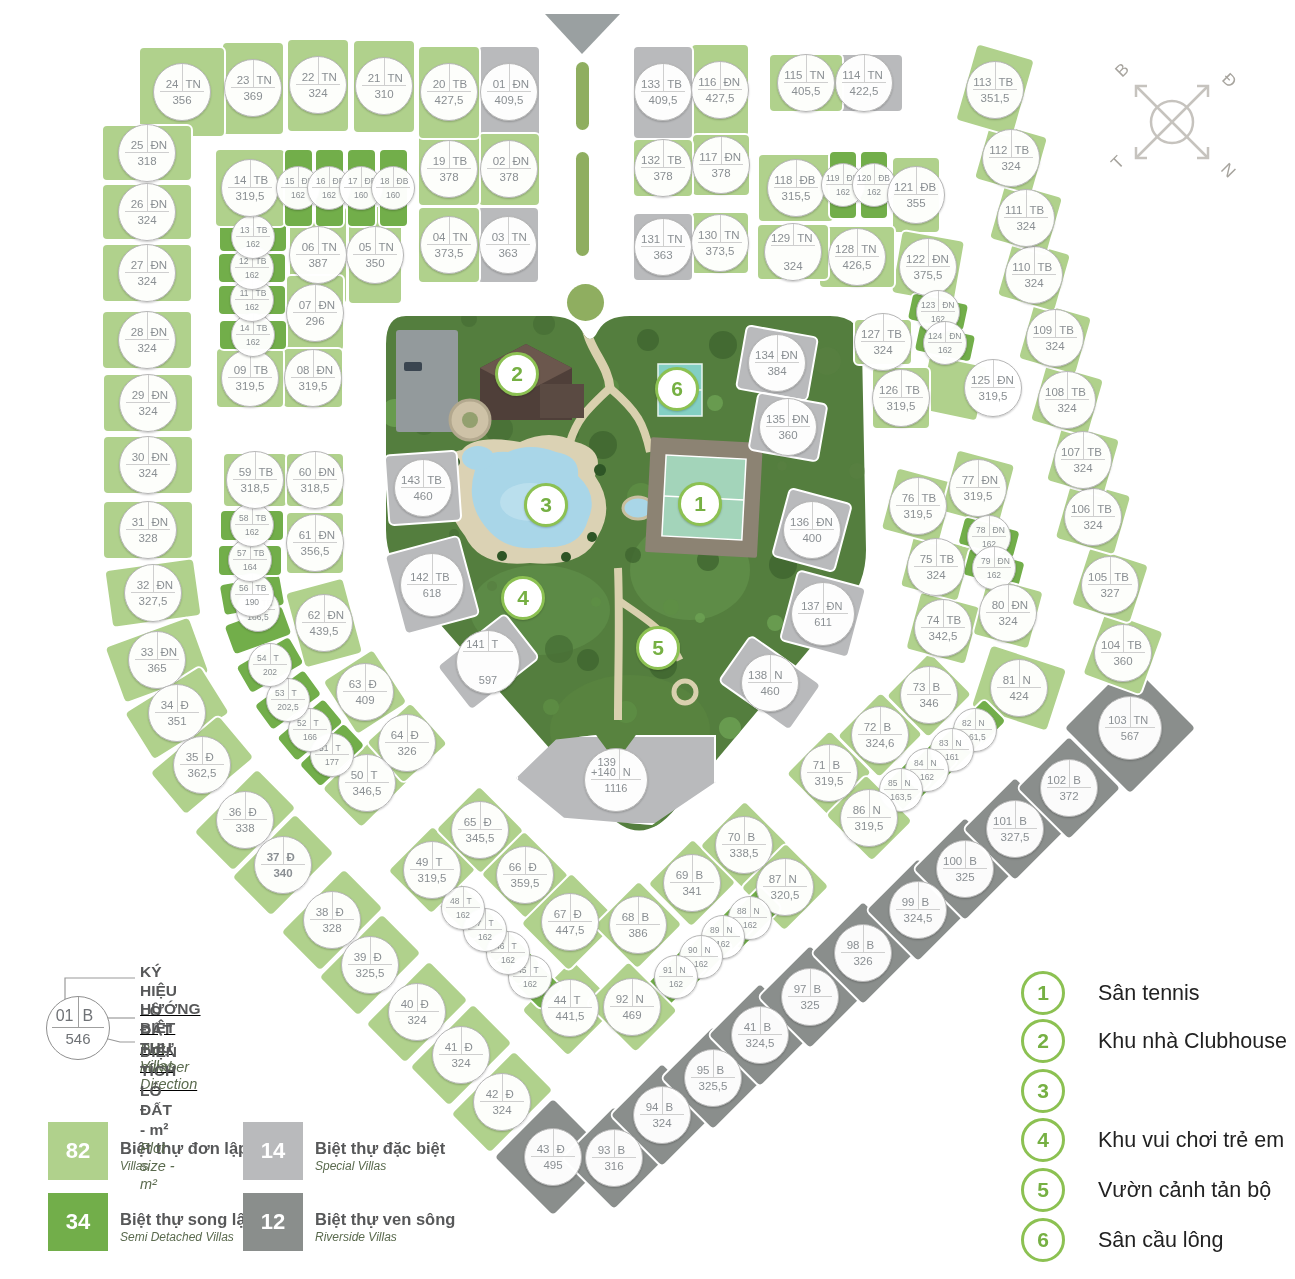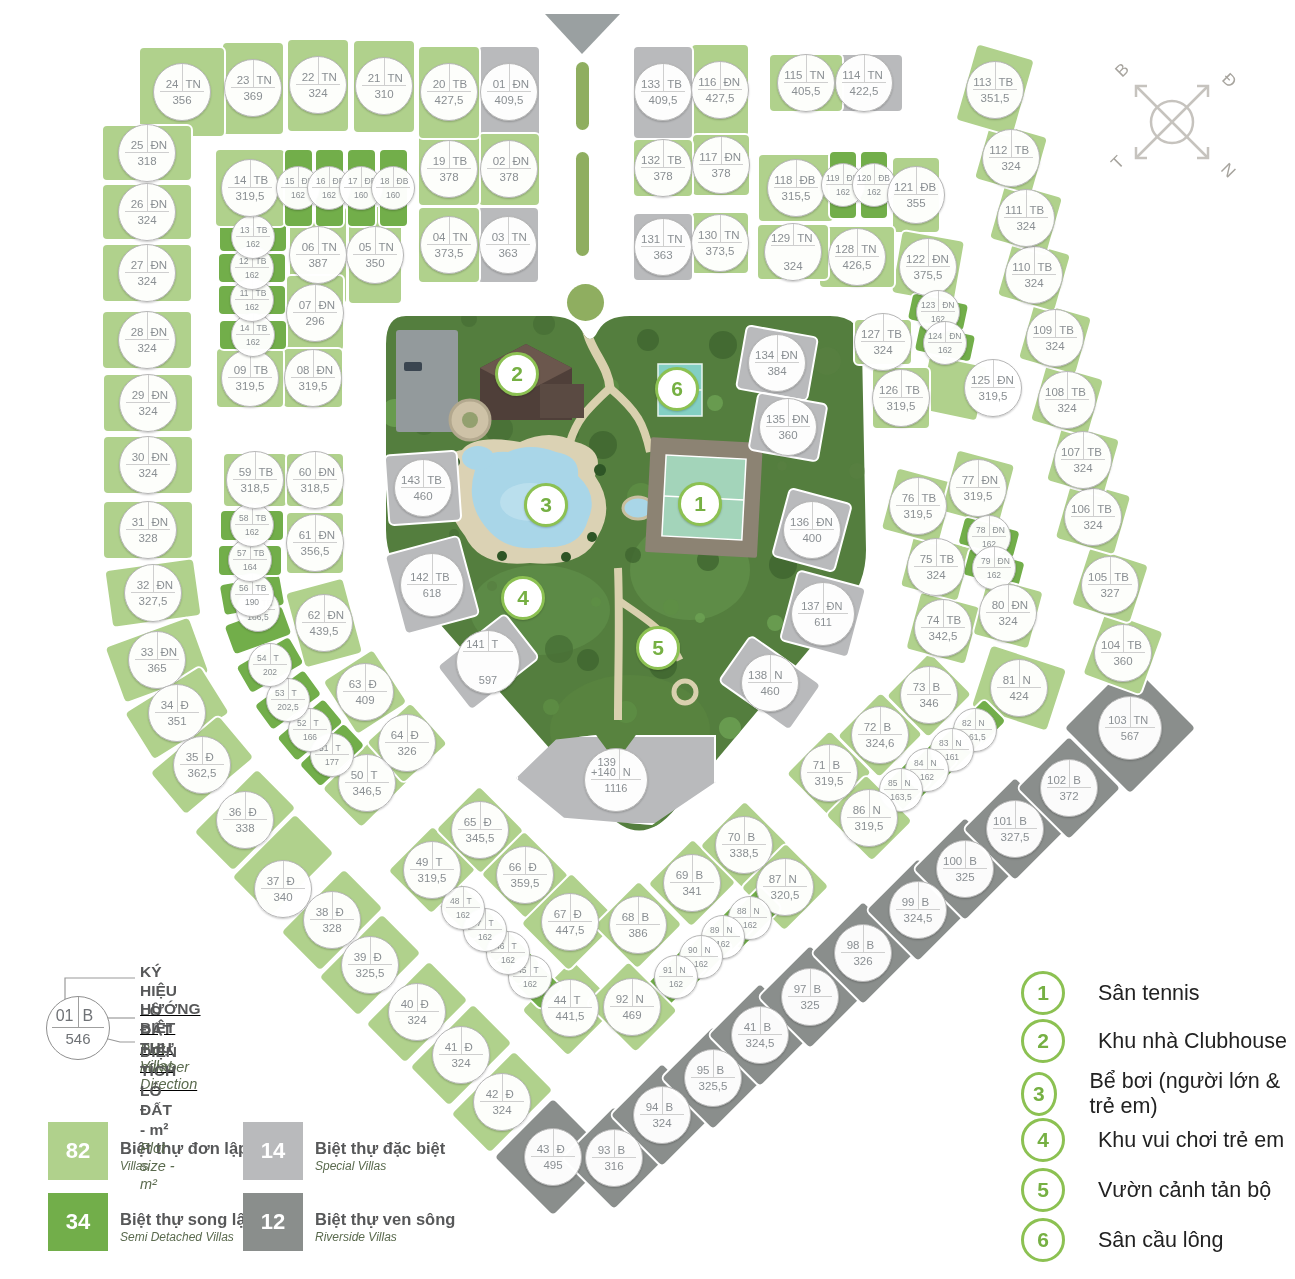--- a/index.html
+++ b/index.html
@@ -488,21 +488,21 @@
       </div>
       <div class="plot" style="left: 199px; top: 791px; width: 92px; height: 58px; background: rgb(176, 209, 140); transform: rotate(-45deg);"></div>
       <div class="pc big" style="left: 245px; top: 820px;">
         <div class="top">
           <span class="num">36</span>
           <span class="dir">Đ</span>
         </div>
         <div class="area">338</div>
       </div>
       <div class="plot" style="left: 237px; top: 836px; width: 92px; height: 58px; background: rgb(176, 209, 140); transform: rotate(-45deg);"></div>
-      <div class="pc big" style="left: 283px; top: 889px;">
+      <div class="pc big" style="left: 283px; top: 865px; font-weight: bold;">
         <div class="top">
           <span class="num">37</span>
           <span class="dir">Đ</span>
         </div>
         <div class="area">340</div>
       </div>
       <div class="plot" style="left: 286px; top: 891px; width: 92px; height: 58px; background: rgb(176, 209, 140); transform: rotate(-45deg);"></div>
       <div class="pc big" style="left: 332px; top: 920px;">
         <div class="top">
           <span class="num">38</span>
@@ -1424,21 +1424,20 @@
     <div class="amrow" style="left:1021px;top:971px;">
       <div class="amcircle">1</div>
       <div class="amlabel">Sân tennis</div>
     </div>
     <div class="amrow" style="left:1021px;top:1019px;">
       <div class="amcircle">2</div>
       <div class="amlabel">Khu nhà Clubhouse</div>
     </div>
     <div class="amrow" style="left:1021px;top:1069px;">
       <div class="amcircle">3</div>
-      <div class="amlabel">Bể bơi (người lớn &amp; trẻ em)</div>
     </div>
     <div class="amrow" style="left:1021px;top:1118px;">
       <div class="amcircle">4</div>
       <div class="amlabel">Khu vui chơi trẻ em</div>
     </div>
     <div class="amrow" style="left:1021px;top:1168px;">
       <div class="amcircle">5</div>
       <div class="amlabel">Vườn cảnh tản bộ</div>
     </div>
     <div class="amrow" style="left:1021px;top:1218px;">

